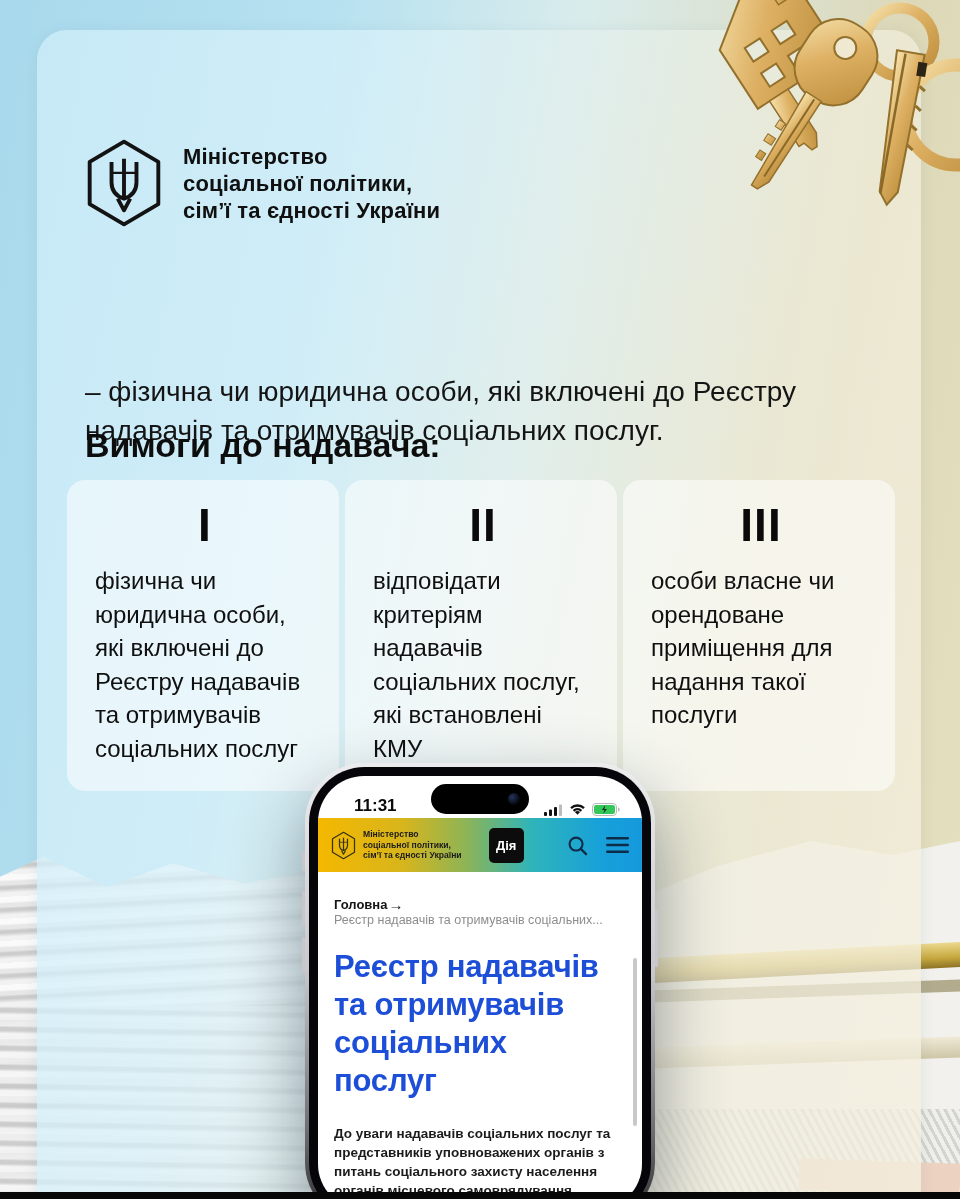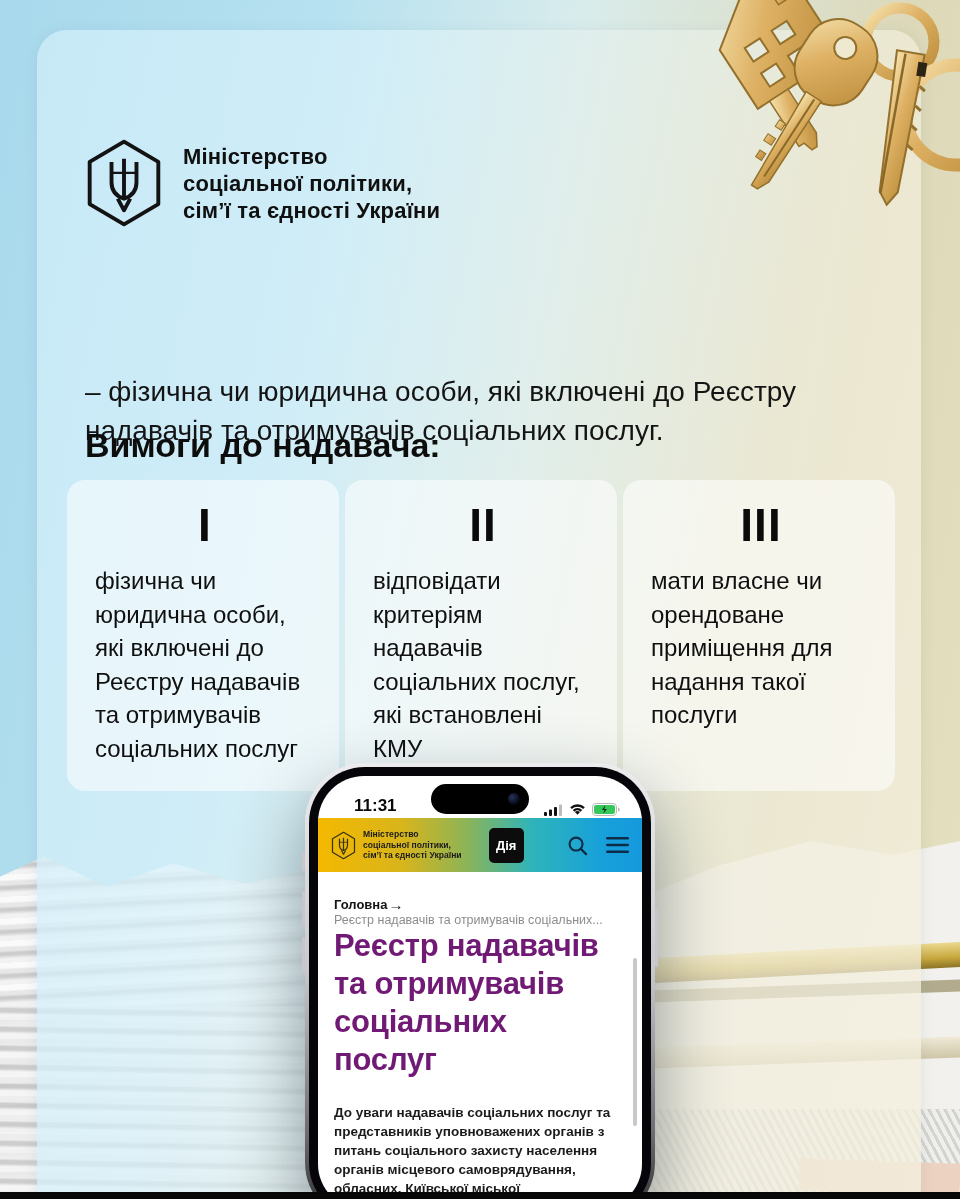--- a/index.html
+++ b/index.html
@@ -58,21 +58,21 @@
     background:linear-gradient(90deg,#f4b800 0%,#d8b51c 26%,#8cb457 46%,#2fb4ba 66%,#17a0da 88%,#1599dc 100%);}
   .m-header svg.hex{width:25px;height:29px;flex:none;}
   .m-title{font-size:8.6px;line-height:10.6px;font-weight:700;color:#1c1c1c;}
   .diia{width:35px;height:35px;border-radius:5px;background:#0c0c0c;color:#fff;font-size:13px;font-weight:700;
     display:flex;align-items:center;justify-content:center;margin-left:20px;flex:none;text-align:right;}
   .m-sp{flex:1;}
   .screen-body{padding:24px 16px 0 16px;}
   .crumb1{display:flex;align-items:center;gap:1px;font-size:13px;font-weight:700;color:#141414;}
   .crumb-arrow{font-size:15px;font-weight:400;}
   .crumb2{margin-top:0;font-size:12.5px;color:#8d8d8d;white-space:nowrap;overflow:hidden;width:300px;}
-  .m-h1{width:272px;font-size:31px;line-height:38px;font-weight:700;color:#701a75;letter-spacing:-.2px;}
+  .m-h1{margin-top:21px;width:272px;font-size:31px;line-height:38px;font-weight:700;color:#1d4ed8;letter-spacing:-.2px;}
   .m-p{margin-top:24px;width:302px;font-size:13.5px;line-height:19px;font-weight:700;color:#1b1b1b;}
   .scrollbar{position:absolute;right:5px;top:182px;width:4px;height:168px;border-radius:3px;background:#c8c8c8;}
   .bottom-strip{position:absolute;left:0;bottom:0;width:100%;height:7px;background:#070707;z-index:9;}
 </style>
 </head>
 <body>
 
 <div class="poster">
 
   <svg width="0" height="0" style="position:absolute">
@@ -122,21 +122,21 @@
       <div class="req-card">
         <div class="req-num">I</div>
         <div class="req-text">фізична чи юридична особи, які включені до Реєстру надавачів та отримувачів соціальних послуг</div>
       </div>
       <div class="req-card">
         <div class="req-num">II</div>
         <div class="req-text">відповідати критеріям надавачів соціальних послуг, які встановлені КМУ</div>
       </div>
       <div class="req-card">
         <div class="req-num">III</div>
-        <div class="req-text">мати власне чи орендоване приміщення для надання такої послуги</div>
+        <div class="req-text">особи власне чи орендоване приміщення для надання такої послуги</div>
       </div>
     </div>
   </div>
 
   <svg class="keys" viewBox="0 0 262 242">
 
     <g transform="rotate(-33 80 48)">
       <path fill-rule="evenodd" fill="url(#goldg)" stroke="#93702c" stroke-width="2" d="M80,-18 L130,18 V88 H30 V18 Z  M52,30 h18 v16 h-18 Z M84,30 h18 v16 h-18 Z M52,60 h18 v16 h-18 Z M84,60 h18 v16 h-18 Z"></path>
       <rect x="104" y="-10" width="14" height="22" fill="url(#goldg)" stroke="#93702c" stroke-width="1.5"></rect>
       <path d="M44,88 h22 v52 l-7,12 h-6 l-3,-10 h-6 Z" fill="url(#goldg)" stroke="#93702c" stroke-width="1.5"></path>

